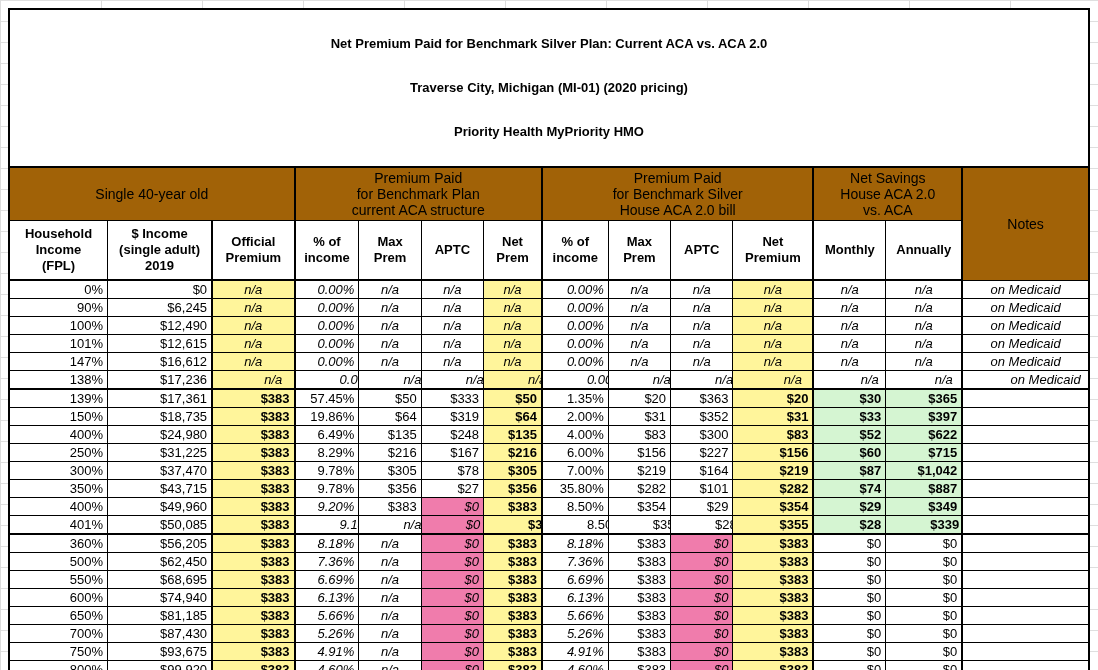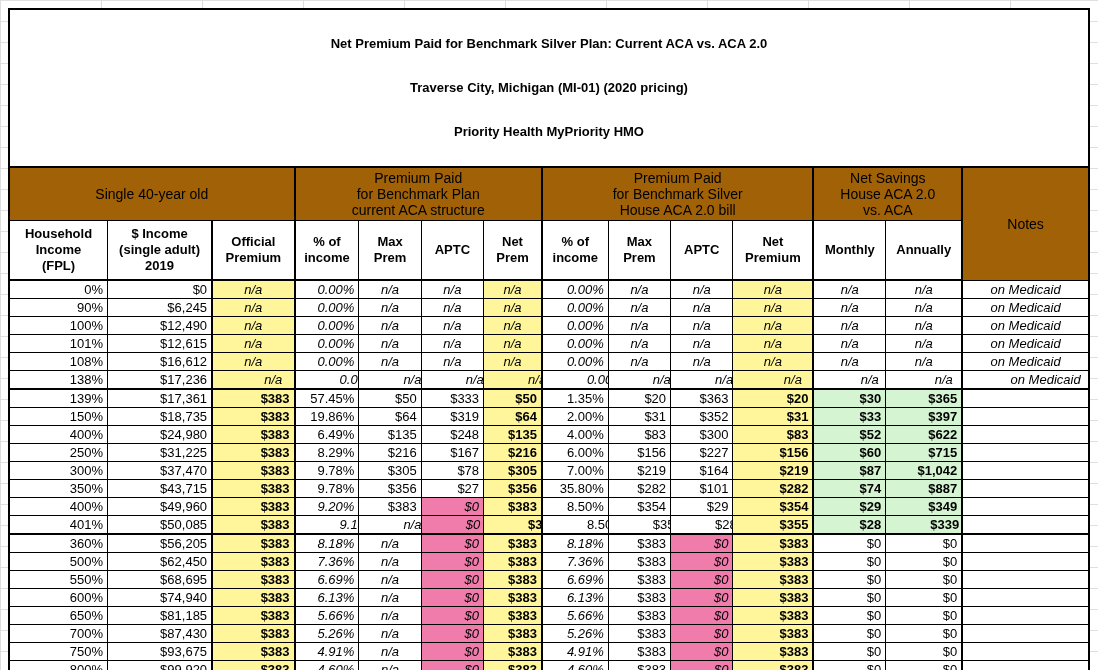--- a/index.html
+++ b/index.html
@@ -212,21 +212,21 @@
         <td class="num hl-y na br2">n/a</td>
         <td class="num it">0.00%</td>
         <td class="num na">n/a</td>
         <td class="num na">n/a</td>
         <td class="num hl-y na br2">n/a</td>
         <td class="num na">n/a</td>
         <td class="num na br2">n/a</td>
         <td class="note">on Medicaid</td>
       </tr>
       <tr>
-        <td class="num">108%</td>
+        <td class="num">147%</td>
         <td class="num">$16,612</td>
         <td class="num hl-y na bl2 br2">n/a</td>
         <td class="num it">0.00%</td>
         <td class="num na">n/a</td>
         <td class="num na">n/a</td>
         <td class="num hl-y na br2">n/a</td>
         <td class="num it">0.00%</td>
         <td class="num na">n/a</td>
         <td class="num na">n/a</td>
         <td class="num hl-y na br2">n/a</td>

